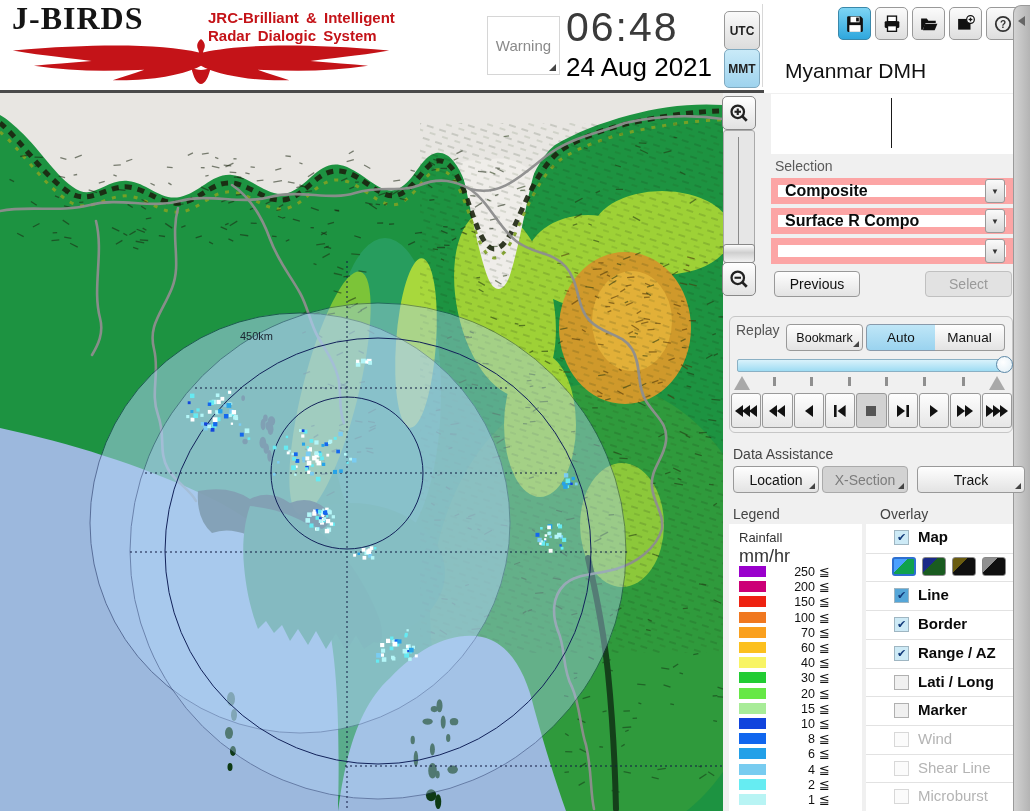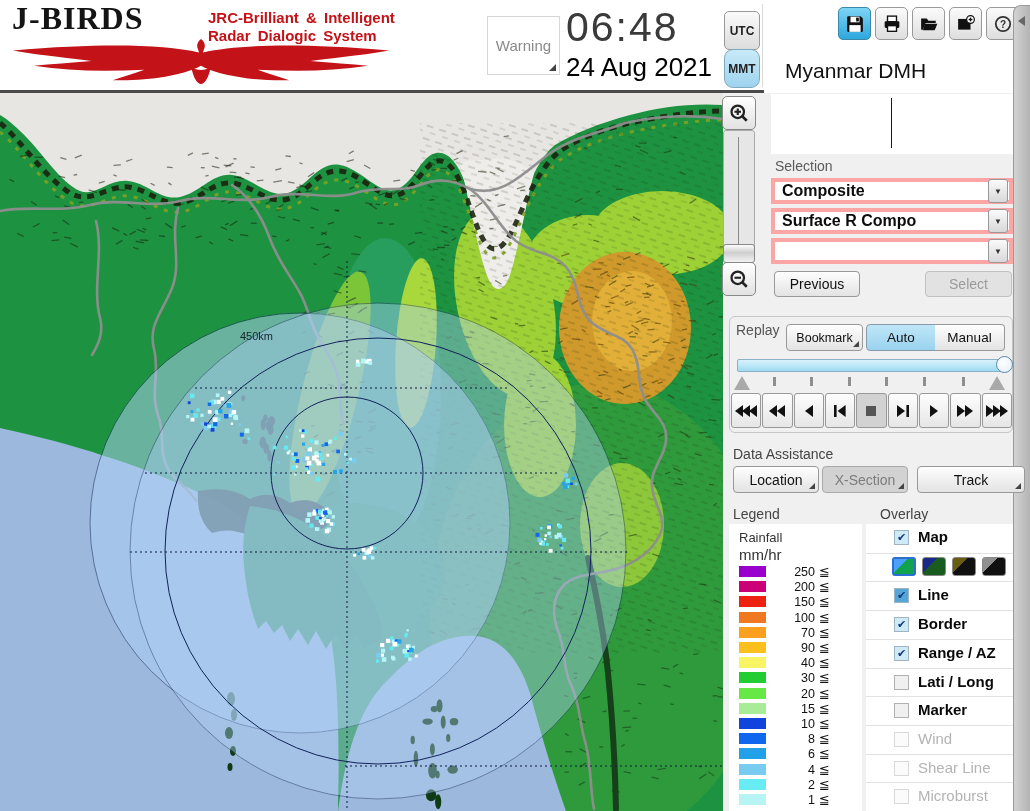--- a/index.html
+++ b/index.html
@@ -18,21 +18,21 @@
       border:1px solid #d6d6d6;color:#8a8a8a;font-size:15px;display:flex;align-items:center;
       justify-content:center;}
   .corner{position:absolute;right:3px;bottom:3px;width:0;height:0;
       border-left:7px solid transparent;border-bottom:7px solid #444;}
   .corner.sm{border-left-width:6px;border-bottom-width:6px;}
   #clock-time{position:absolute;left:566px;top:4px;font-size:41px;color:#3a3a3a;letter-spacing:2px;}
   #clock-date{position:absolute;left:566px;top:52px;font-size:26px;color:#000000;white-space:nowrap;}
   .tz-btn{position:absolute;left:724px;width:34px;height:37px;border:1px solid #999;border-radius:5px;
       font-size:12px;font-weight:bold;color:#222;display:flex;align-items:center;justify-content:center;}
   #tz-utc{top:11px;background:linear-gradient(#fafafa,#dcdcdc);}
-  #tz-mmt{top:49px;background:linear-gradient(#c9eaf8,#9ed3ee);border-color:#7fa9c0;border-radius:9px;}
+  #tz-mmt{top:49px;background:linear-gradient(#c9eaf8,#9ed3ee);border-color:#7fa9c0;}
   #hdr-div{position:absolute;left:762px;top:4px;width:1px;height:83px;background:#d8d8d8;}
   #toolbar{position:absolute;left:838px;top:7px;display:flex;gap:4px;}
   .tool-btn{width:31px;height:31px;border:1px solid #999;border-radius:5px;
       background:linear-gradient(#fbfbfb,#dedede);display:flex;align-items:center;justify-content:center;}
   .tool-btn.active{background:linear-gradient(#7dd4f4,#2fa7dd);border-color:#3a88aa;}
   
   #collapse{position:absolute;left:1013px;top:5px;width:17px;height:806px;
       background:linear-gradient(90deg,#d2d2d2,#b2b2b2);border:1px solid #9a9a9a;border-right:none;
       border-radius:8px 0 0 0;}
   #collapse-arrow{position:absolute;left:4px;top:10px;width:0;height:0;
@@ -48,21 +48,21 @@
   #zoom-line{position:absolute;left:14px;top:6px;width:1px;height:118px;background:#8a8a8a;}
   #zoom-handle{position:absolute;left:1px;top:148px;width:30px;height:17px;border:1px solid #888;
       border-radius:3px;background:linear-gradient(#fdfdfd,#cfcfcf 45%,#f2f2f2);}
   
   #side-bg{position:absolute;left:723px;top:93px;width:290px;height:718px;background:#f0f0f0;}
   #station-box{position:absolute;left:771px;top:52px;width:242px;height:38px;background:#fff;
       font-size:21px;color:#111;line-height:38px;padding-left:14px;box-sizing:border-box;}
   #blank-box{position:absolute;left:771px;top:94px;width:242px;height:60px;background:#fff;}
   #blank-divider{position:absolute;left:120px;top:4px;width:1px;height:50px;background:#1a1a1a;}
   .panel-label{position:absolute;font-size:14px;color:#5a5a5a;}
-  .combo{position:absolute;left:771px;width:242px;height:26px;background:#fff;border:4px solid #fca5a5;
+  .combo{position:absolute;left:771px;width:242px;height:26px;background:#fff;border:7px solid #fca5a5;
       box-sizing:border-box;display:flex;align-items:center;}
   .combo-text{flex:1;font-size:16px;font-weight:bold;color:#0c0c0c;padding-left:7px;white-space:nowrap;overflow:hidden;}
   .combo-arrow{width:18px;height:22px;margin-right:1px;border:1px solid #999;border-radius:3px;
       background:linear-gradient(#fafafa,#d8d8d8);font-size:8px;color:#333;display:flex;
       align-items:center;justify-content:center;}
   .btn{border:1px solid #999;border-radius:4px;background:linear-gradient(#fefefe,#e3e3e3);
       font-size:13px;color:#111;display:flex;align-items:center;justify-content:center;box-sizing:border-box;}
   #btn-previous{position:absolute;left:774px;top:271px;width:86px;height:26px;font-size:14px;}
   #btn-select{position:absolute;left:925px;top:271px;width:87px;height:26px;font-size:14px;
       background:#e2e2e2;color:#9a9a9a;border-color:#c0c0c0;}
@@ -86,21 +86,21 @@
   .pb-btn{flex:1;border:1px solid #999;border-radius:3px;background:linear-gradient(#fdfdfd,#e6e6e6);
       display:flex;align-items:center;justify-content:center;}
   .pb-btn.active{background:#d2d2d2;}
   #btn-location{position:absolute;left:733px;top:466px;width:86px;height:27px;font-size:14px;}
   #btn-xsection{position:absolute;left:822px;top:466px;width:86px;height:27px;font-size:14px;
       background:#d2d2d2;color:#7c7c7c;border-color:#aaa;}
   #btn-track{position:absolute;left:911px;top:466px;width:108px;height:27px;font-size:14px;margin-left:6px;}
   
   #legend-panel{position:absolute;left:729px;top:524px;width:133px;height:287px;background:#fff;}
   #legend-unit1{position:absolute;left:10px;top:6px;font-size:13px;color:#333;}
-  #legend-unit2{position:absolute;left:10px;top:22px;font-size:15px;color:#333;}
+  #legend-unit2{position:absolute;left:10px;top:22px;font-size:18px;color:#333;}
   .lg-row{position:absolute;left:0;width:133px;height:14px;}
   .lg-swatch{position:absolute;left:10px;top:1px;width:27px;height:11px;}
   .lg-val{position:absolute;left:44px;top:0px;width:42px;text-align:right;font-size:12.5px;color:#111;}
   .lg-op{position:absolute;left:90px;top:-1px;font-size:13px;color:#111;font-family:"DejaVu Sans",sans-serif;}
   
   #overlay-panel{position:absolute;left:866px;top:524px;width:147px;height:287px;background:#fff;}
   .ov-row{position:absolute;left:0;width:147px;height:28px;border-top:1px solid #e2e2e2;}
   .ov-row.first{border-top:none;}
   .ov-check{position:absolute;left:28px;top:6px;width:15px;height:15px;border:1px solid #9fb6c2;
       box-sizing:border-box;font-size:11px;line-height:13px;text-align:center;color:#123a7a;
@@ -1167,21 +1167,21 @@
         <div class="lg-val">100</div>
         <div class="lg-op">≦</div>
       </div>
       <div class="lg-row" style="top: 101.8px;">
         <div class="lg-swatch" style="background: rgb(250, 160, 30);"></div>
         <div class="lg-val">70</div>
         <div class="lg-op">≦</div>
       </div>
       <div class="lg-row" style="top: 117px;">
         <div class="lg-swatch" style="background: rgb(252, 192, 30);"></div>
-        <div class="lg-val">90</div>
+        <div class="lg-val">60</div>
         <div class="lg-op">≦</div>
       </div>
       <div class="lg-row" style="top: 132.2px;">
         <div class="lg-swatch" style="background: rgb(248, 244, 100);"></div>
         <div class="lg-val">40</div>
         <div class="lg-op">≦</div>
       </div>
       <div class="lg-row" style="top: 147.4px;">
         <div class="lg-swatch" style="background: rgb(34, 204, 51);"></div>
         <div class="lg-val">30</div>

